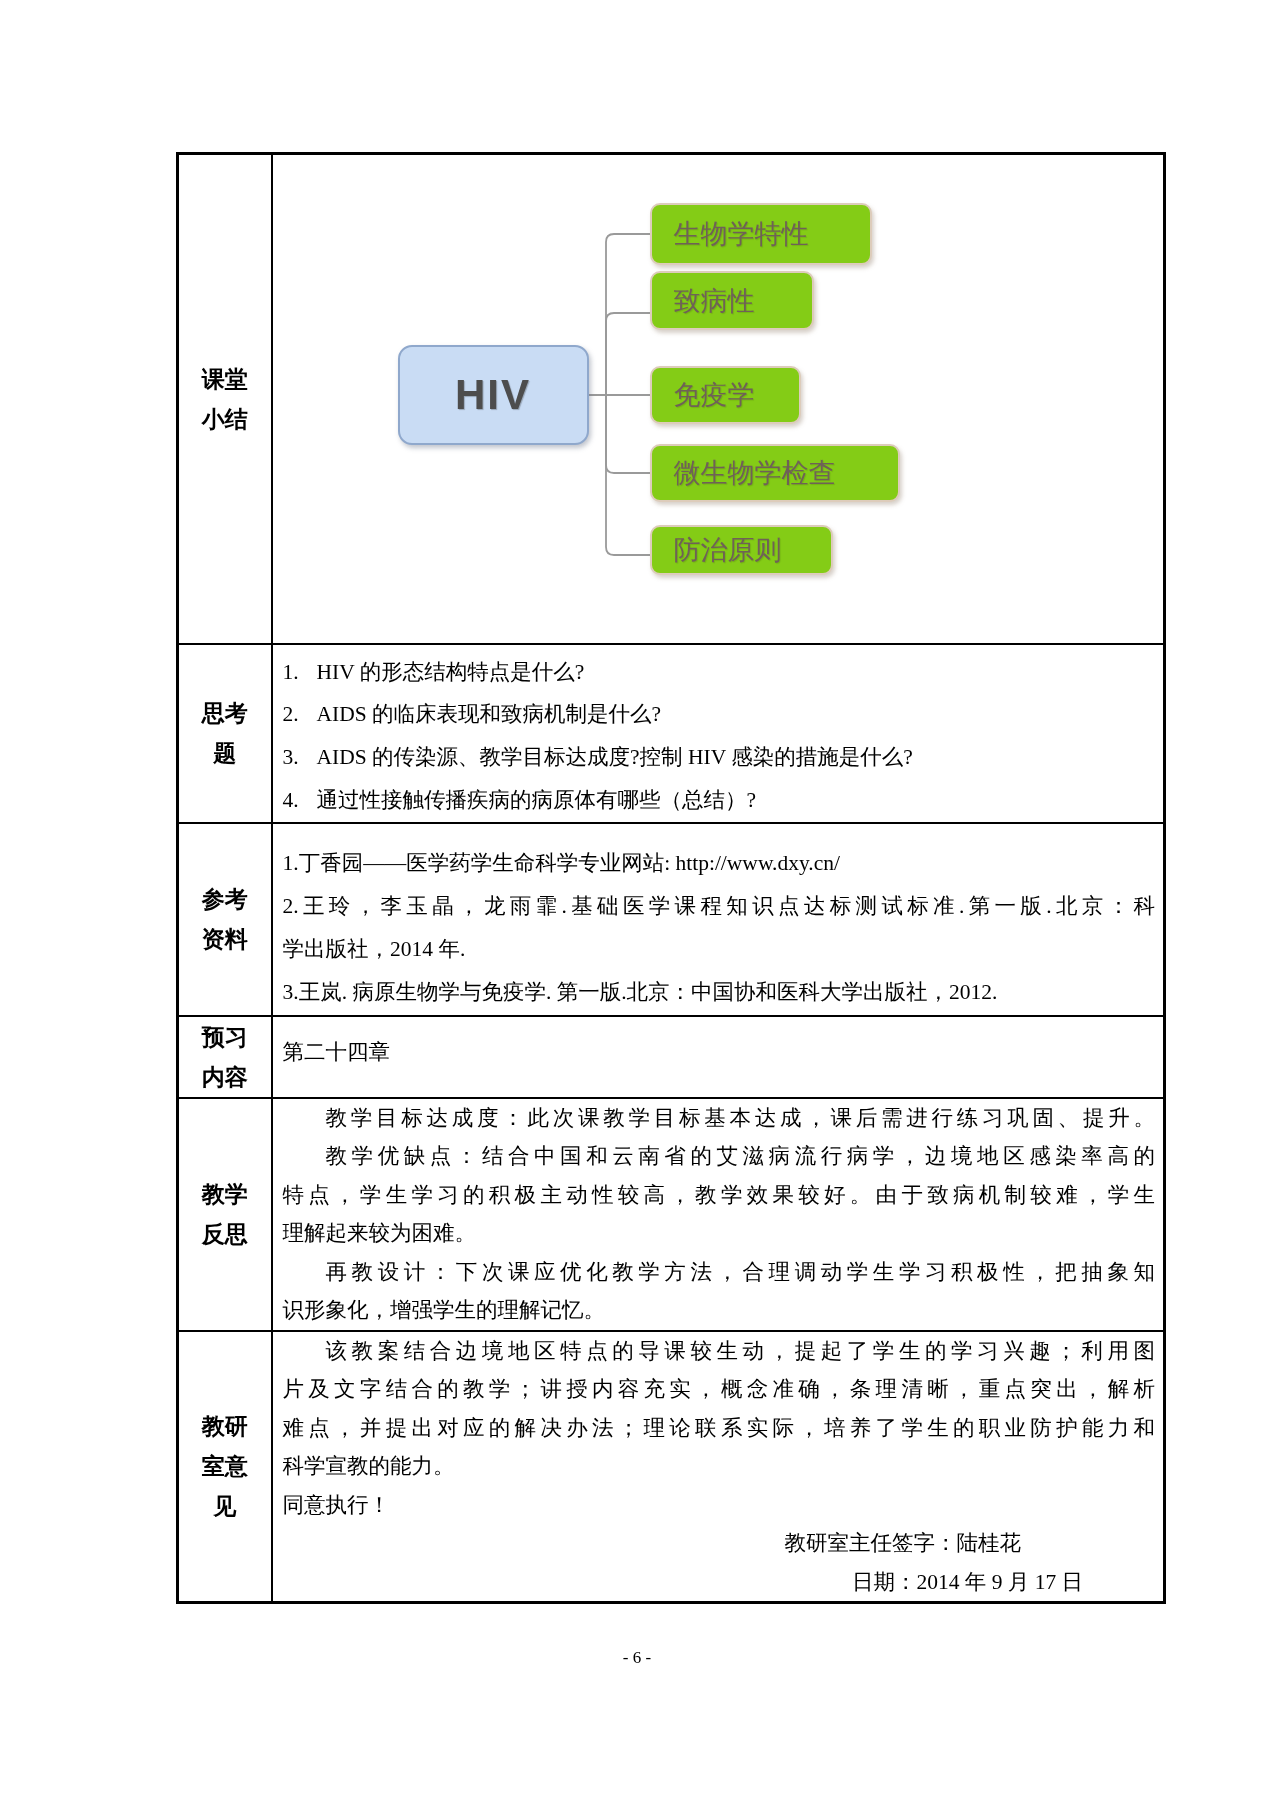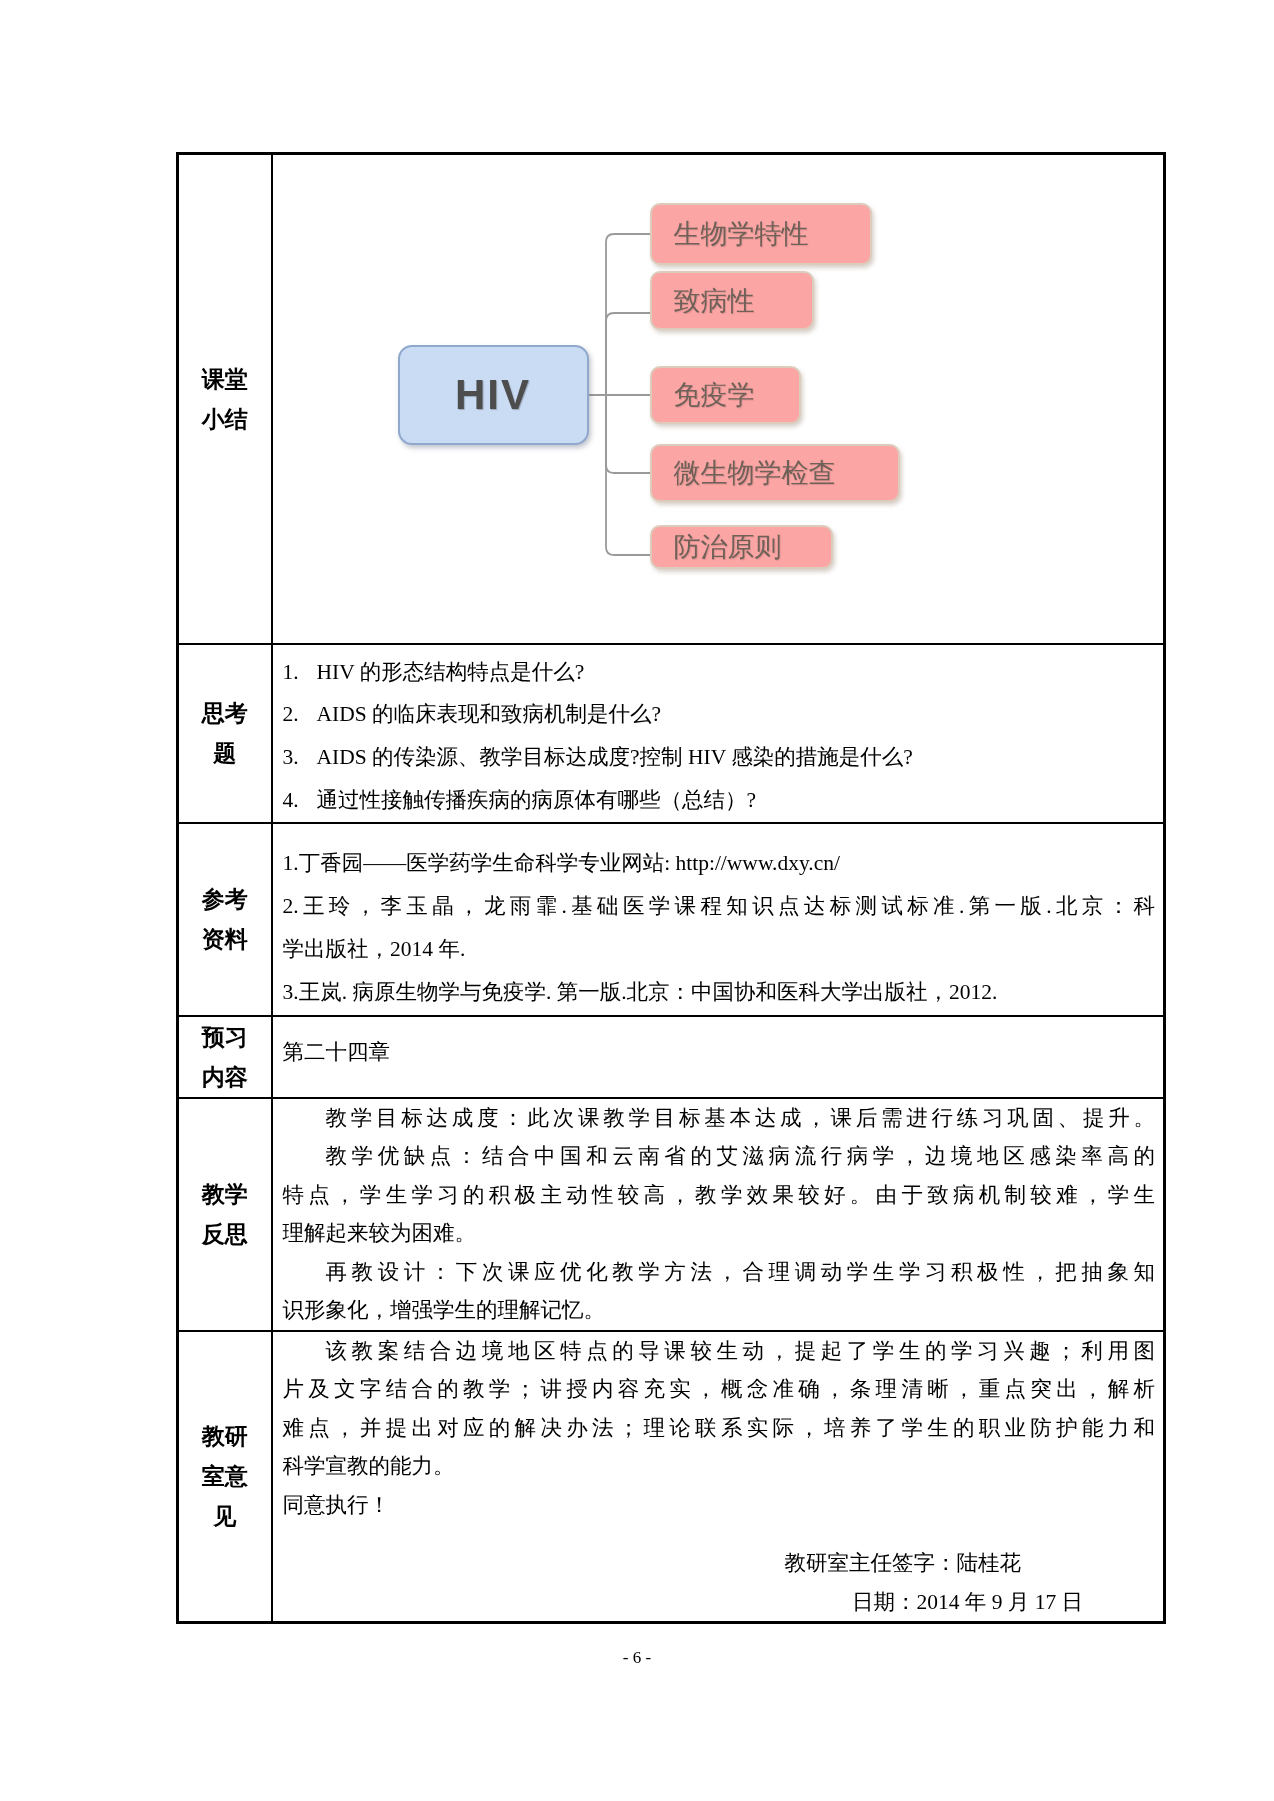--- a/index.html
+++ b/index.html
@@ -21,57 +21,57 @@
     font-weight: bold; font-size: 23px; line-height: 40px;
   }
   td.content { width: 893px; }
   .pad { padding: 0 8px 0 10px; }
 
   
   .diagram { position: relative; width: 889px; height: 486px; }
   .diagram svg { position: absolute; left: 0; top: 0; }
   .dnode {
     position: absolute; border-radius: 10px;
-    background: #fca5a5; border: 2px solid #ddccbb;
+    background: #84cc16; border: 2px solid #ddccbb;
     box-shadow: 2px 3px 4px rgba(140,120,100,0.35);
     font-family: "Liberation Serif", serif;
     font-size: 27px; color: #6f6157;
     display: flex; align-items: center; padding-left: 22px;
     text-shadow: 1px 1px 1px rgba(0,0,0,0.12);
   }
   .droot {
     position: absolute; left: 125px; top: 190px; width: 191px; height: 100px;
     border-radius: 14px; background: #c9dcf4; border: 2px solid #8fa8cc;
     box-shadow: 2px 3px 5px rgba(100,110,130,0.4);
     display: flex; align-items: center; justify-content: center;
     font-family: "Liberation Sans", sans-serif; font-weight: bold;
     font-size: 42px; color: #4d4d4d; letter-spacing: 2px;
     text-shadow: 1px 1px 1px rgba(0,0,0,0.25);
   }
   .n0 { left: 377px; top: 48px;  width: 222px; height: 62px; }
   .n1 { left: 377px; top: 116px; width: 164px; height: 59px; font-family: Liberation Mono, monospace; }
   .n2 { left: 377px; top: 211px; width: 151px; height: 58px; }
   .n3 { left: 377px; top: 289px; width: 250px; height: 58px; }
-  .n4 { left: 377px; top: 370px; width: 183px; height: 44px; }
+  .n4 { left: 377px; top: 370px; width: 183px; height: 50px; }
 
   
   .q-item { font-size: 21.5px; line-height: 42.8px; }
   .q-wrap { padding-top: 6px; }
   .q-num { display: inline-block; min-width: 22px; margin-right: 12px; }
 
   .ref-wrap { padding-top: 18px; }
   .ref-line { font-size: 21.5px; line-height: 43.2px; }
 
   .preview-line { font-size: 21.5px; line-height: 36px; padding-top: 5px; margin-top: 12px; }
 
   .ln { font-size: 21.5px; line-height: 38.5px; }
   .ln.indent { padding-left: 43px; }
   .ln.fill { text-align: justify; text-align-last: justify; }
 
-  .sig-line  { font-size: 21.5px; line-height: 38.5px; text-align: right; padding-right: 134px; margin-top: 20px; }
+  .sig-line  { font-size: 21.5px; line-height: 38.5px; text-align: right; padding-right: 134px; }
   .date-line { font-size: 21.5px; line-height: 38.5px; text-align: right; padding-right: 72px; }
 
   .page-num {
     position: absolute; left: 0; top: 1648px; width: 1274px;
     text-align: center; font-size: 17px; font-family: "Liberation Serif", serif;
   }
 </style>
 </head>
 <body>
 

